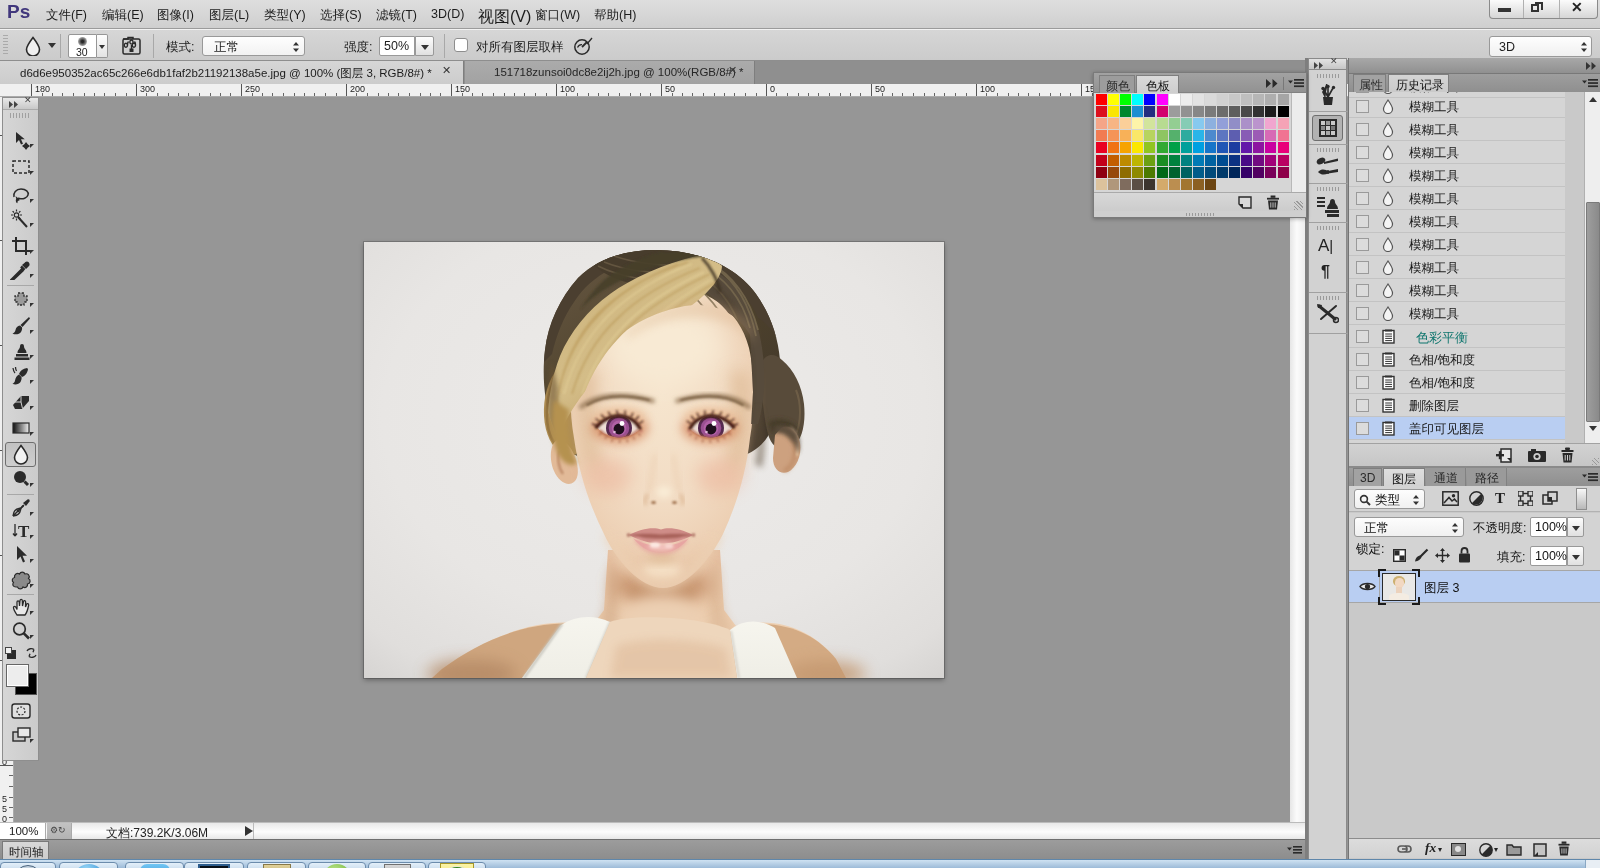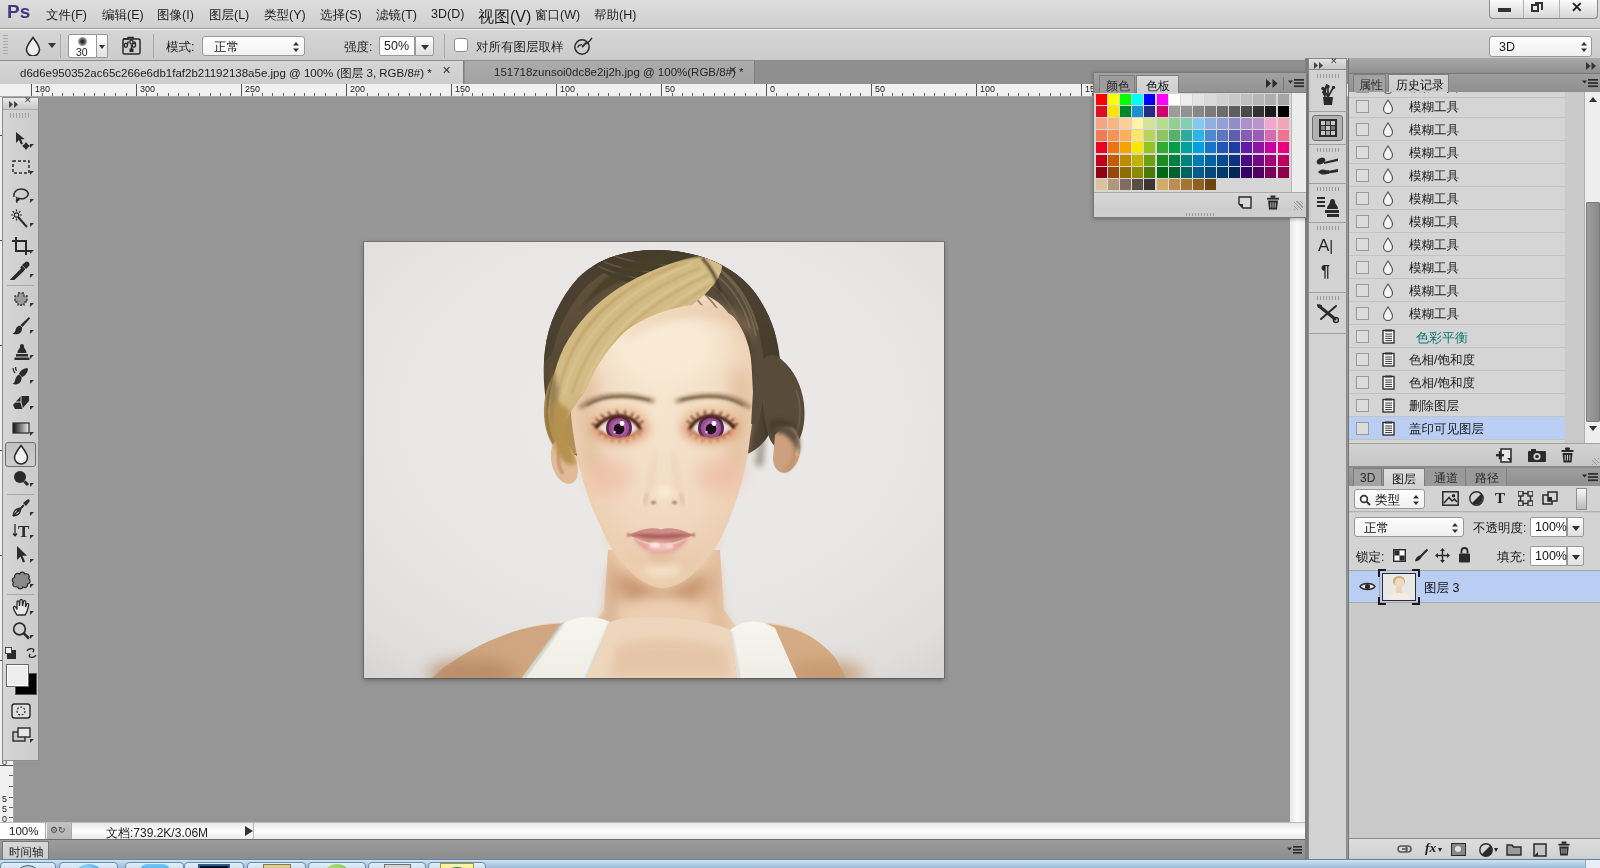--- a/index.html
+++ b/index.html
@@ -1001,21 +1001,21 @@
   <span class="abs" style="left:124px;top:7px;font-size:12.5px;color:#111;">不透明度:</span>
   <div class="abs" style="left:181px;top:4px;width:37px;height:20px;background:#fff;border:1px solid #999;border-radius:2px 0 0 2px;">
         <span class="abs" style="left:4px;top:2px;font-size:12.5px;color:#111;">100%</span>
       </div>
   <div class="abs" style="left:218px;top:4px;width:17px;height:20px;background:linear-gradient(#fdfdfd,#e0e0e0);border:1px solid #999;border-radius:0 2px 2px 0;">
         <div class="abs" style="left:4px;top:8px;width:0;height:0;border-left:4px solid transparent;border-right:4px solid transparent;border-top:5px solid #333;"></div>
       </div>
  </div>
 
  <div class="abs" style="left:0;top:483px;width:252px;height:30px;background:#d3d3d3;border-bottom:1px solid #a6a6a6;">
-  <span class="abs" style="left:7px;top:8px;font-size:12.5px;color:#111;">锁定:</span>
+  <span class="abs" style="left:7px;top:0;font-size:12.5px;color:#111;">锁定:</span>
   <svg class="abs" style="left:44px;top:8px;" width="13" height="13" viewBox="0 0 13 13">
         <rect x="0.7" y="0.7" width="11.6" height="11.6" fill="#fff" stroke="#2a2a2a" stroke-width="1.4"></rect>
         <rect x="1.4" y="1.4" width="5.1" height="5.1" fill="#2a2a2a"></rect>
         <rect x="6.5" y="6.5" width="5.1" height="5.1" fill="#2a2a2a"></rect>
       </svg>
   <svg class="abs" style="left:64px;top:7px;" width="16" height="16" viewBox="0 0 16 16">
         <path d="M14.5 1.5 L8 8 M5.8 10.2 L8 8" stroke="#2a2a2a" stroke-width="2.2"></path>
         <path d="M7 7.5 C4 8 2.5 10 2 13.5 C5.5 13 7.5 11.5 8.5 9 Z" fill="#2a2a2a"></path>
       </svg>
   <svg class="abs" style="left:86px;top:7px;" width="15" height="15" viewBox="0 0 15 15">

